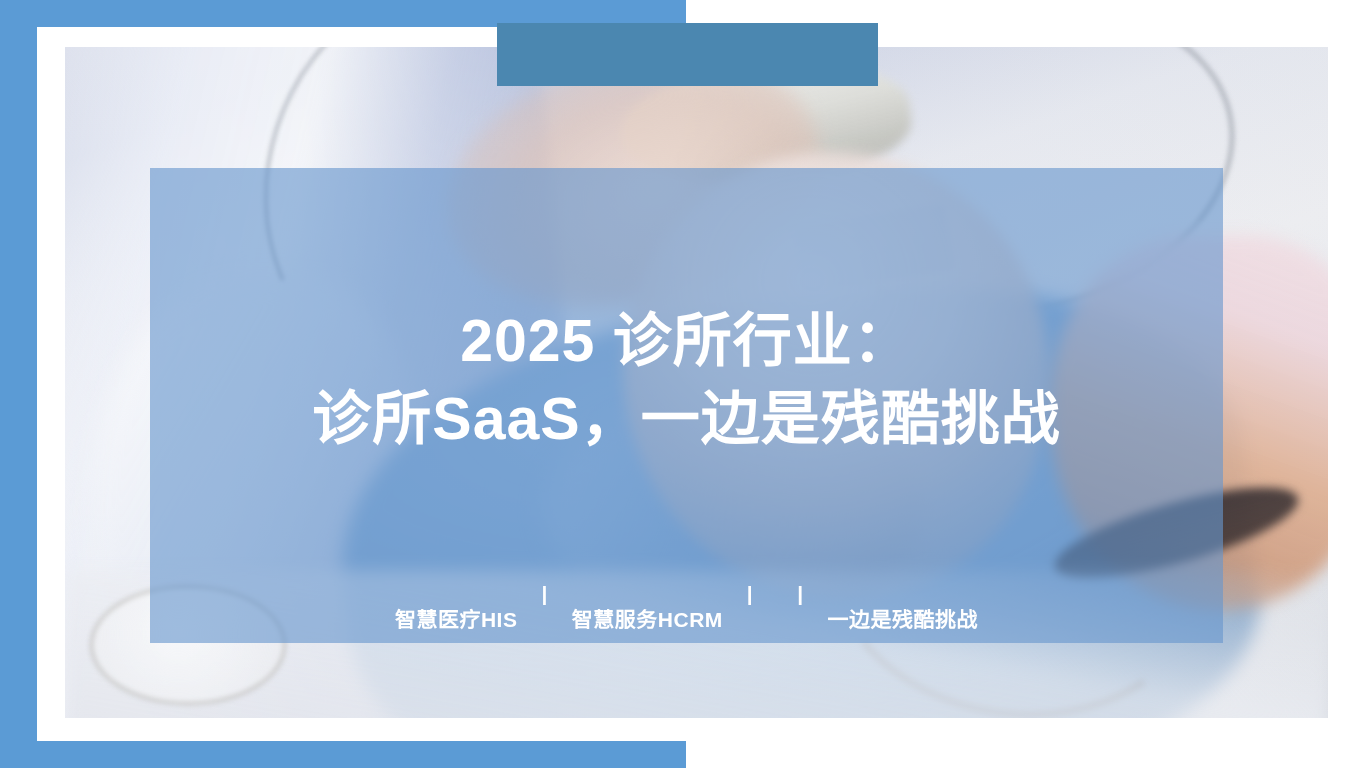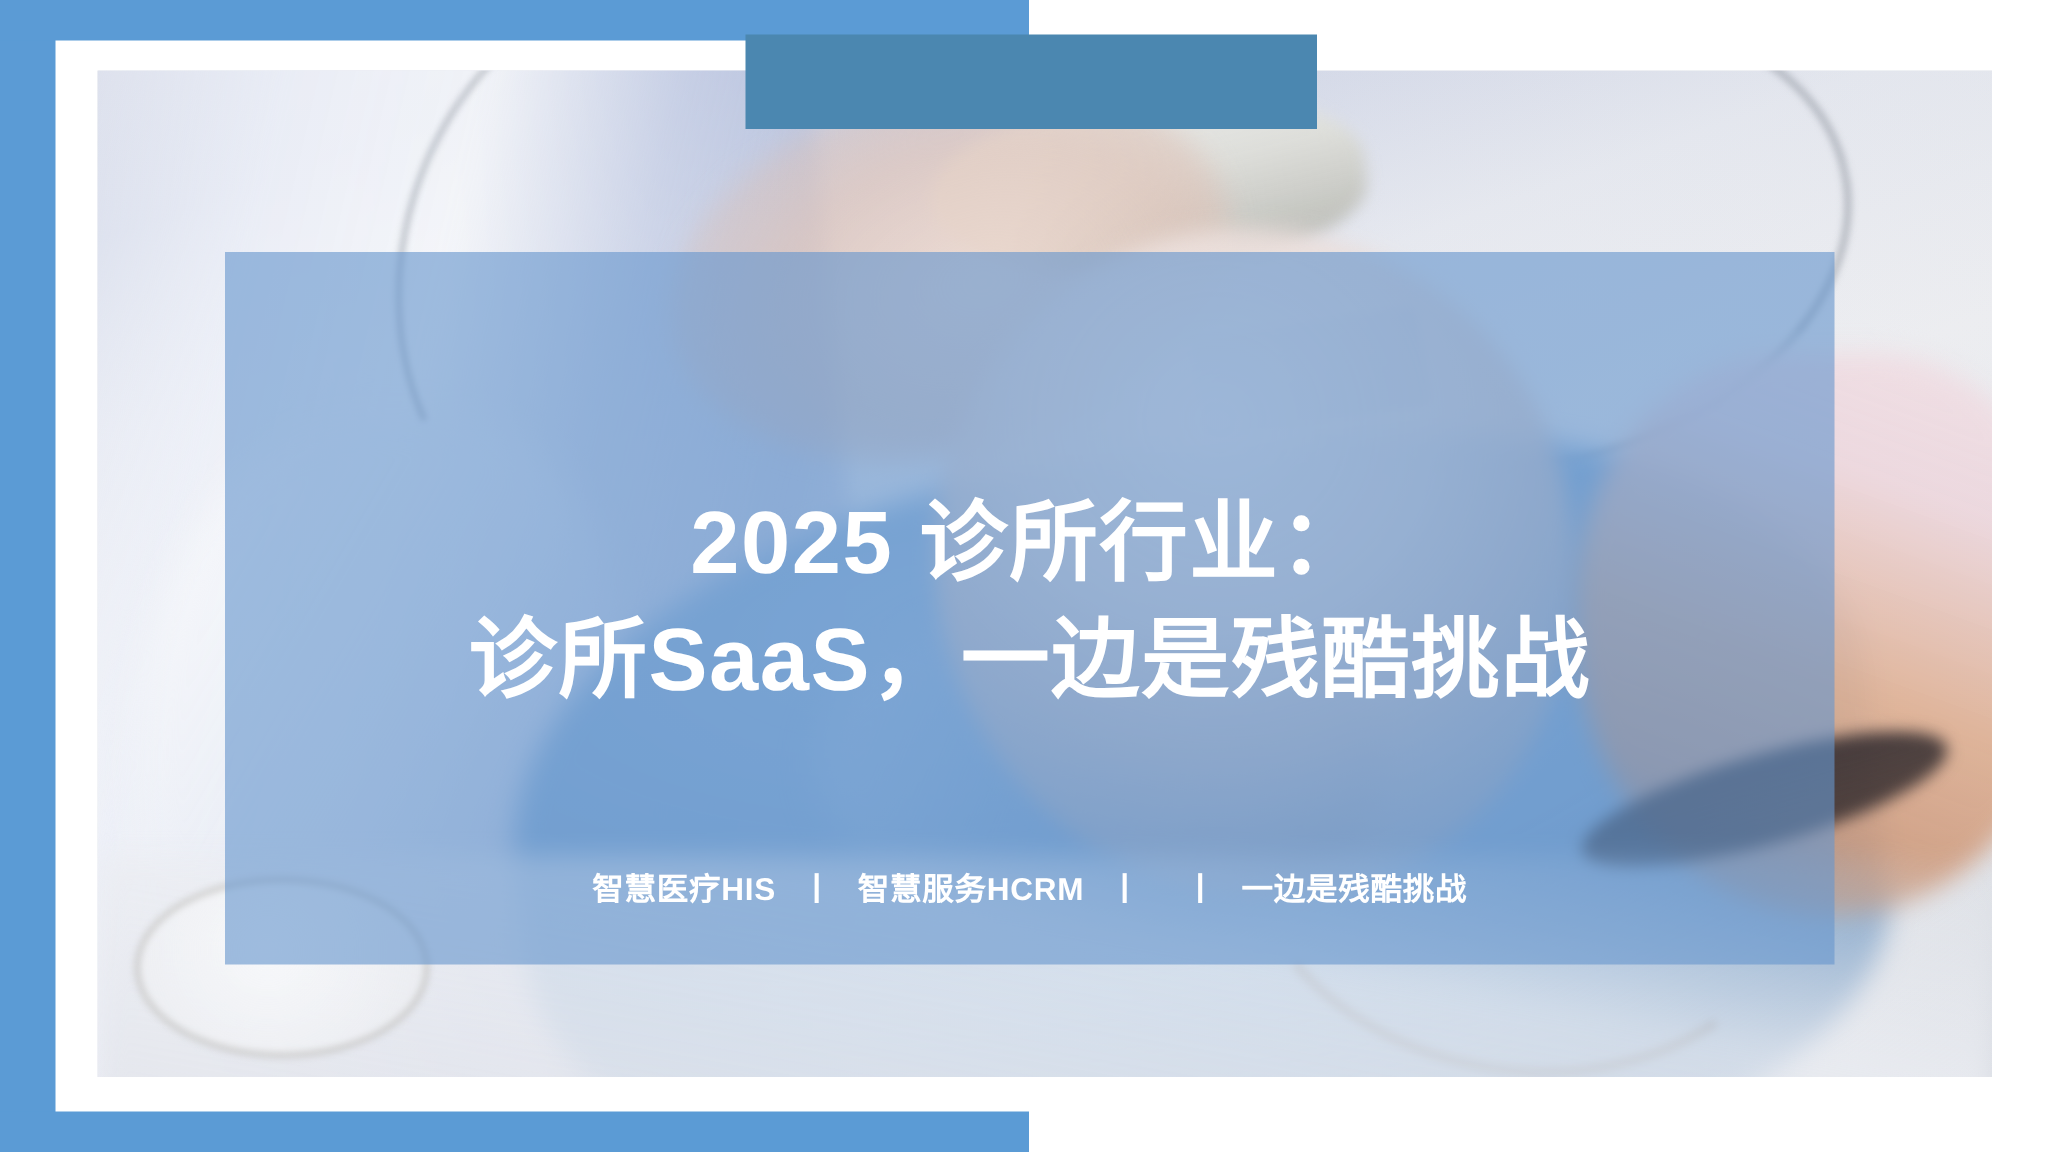--- a/index.html
+++ b/index.html
@@ -319,21 +319,21 @@
     width: 1073px;
     height: 475px;
     background: rgba(104,150,205,0.62);
     z-index: 4;
   }
 
   
   .text-block {
     position: absolute;
     left: 150px;
-    top: 181px;
+    top: 160px;
     width: 1073px;
     height: 475px;
     z-index: 5;
     display: flex;
     flex-direction: column;
     align-items: center;
     justify-content: flex-start;
     pointer-events: none;
   }
   .headline {
@@ -354,21 +354,21 @@
     margin-top: 97px;
     color: #ffffff;
     font-weight: 700;
     font-size: 21px;
     letter-spacing: 0.5px;
     text-align: center;
     white-space: nowrap;
     display: flex;
     align-items: center;
   }
-  .sub-item { padding: 0 2px; }
+  .sub-item { padding: 0 2px; margin-top: 48px; }
   .sub-sep {
     padding: 0 22px;
     font-weight: 600;
   }
 </style>
 </head>
 <body>
 
 <div class="slide">
 

